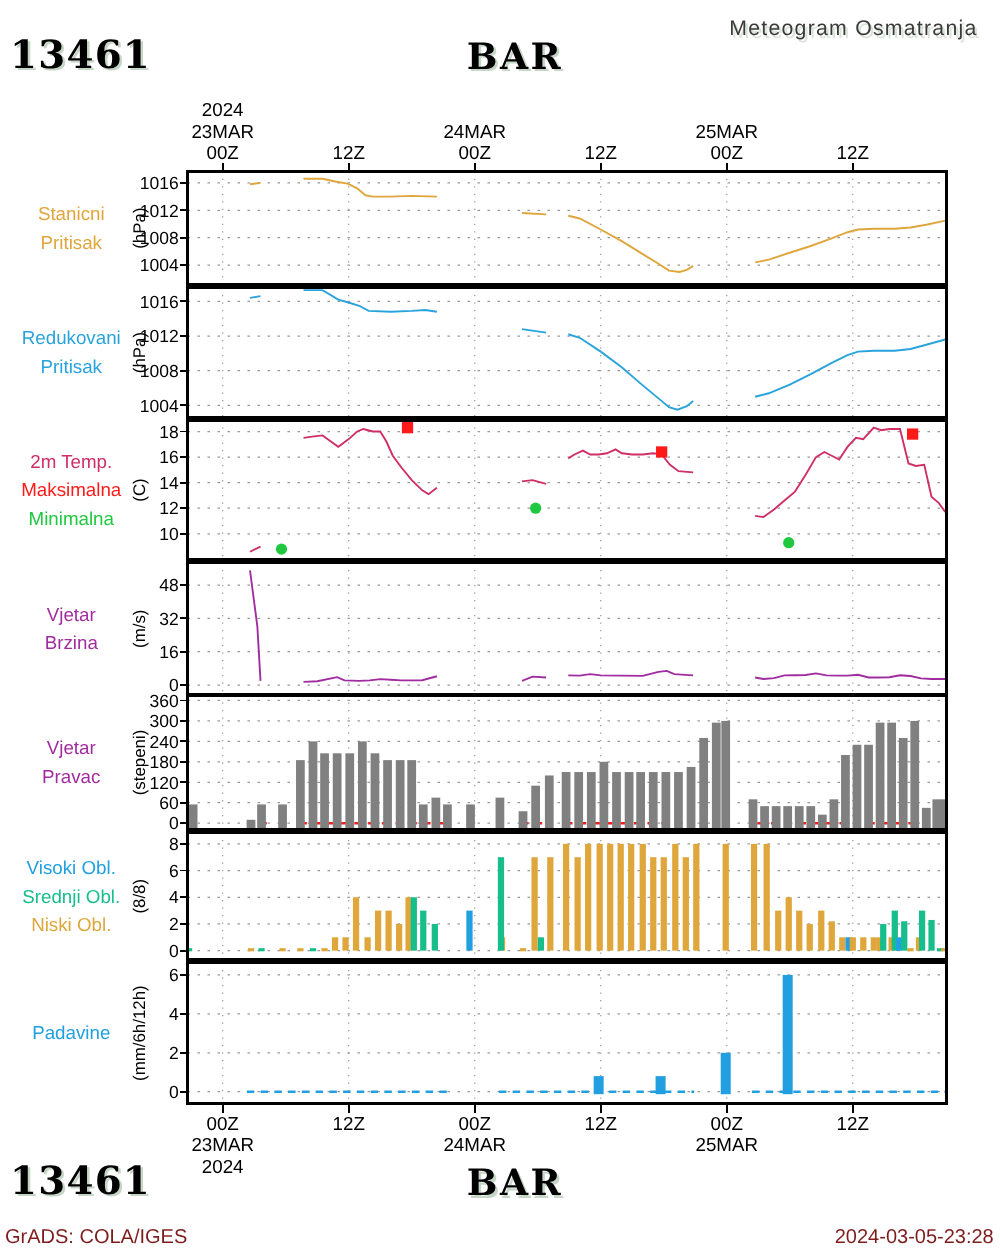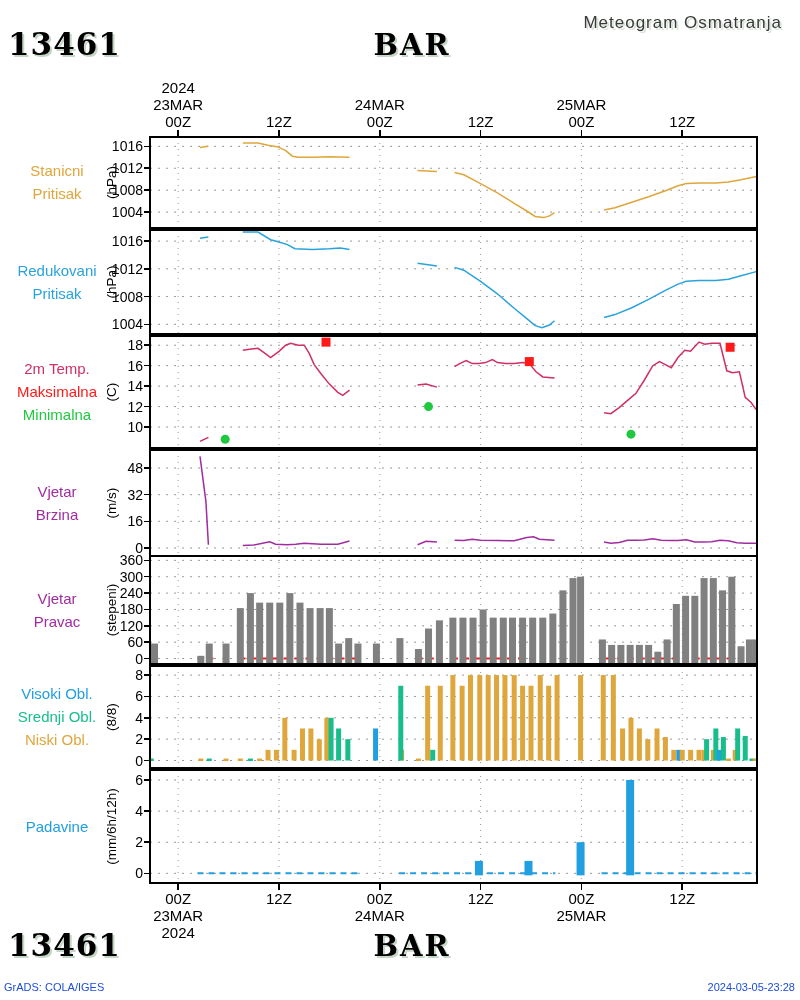--- a/index.html
+++ b/index.html
@@ -6,21 +6,21 @@
   .page{position:relative;width:800px;height:1000px;background:#ffffff;overflow:hidden;
         font-family:"Liberation Sans",sans-serif;border-radius:10px;}
   .big{position:absolute;font-family:"DejaVu Serif",serif;font-weight:bold;color:#000;
        text-shadow:2px 2px 0 #c6d6c6;}
   .station-top{left:8px;top:26px;font-size:31px;letter-spacing:1px;}
   .bar-top{left:312px;top:28px;width:200px;text-align:center;font-size:29px;letter-spacing:2px;}
   .plot-title{position:absolute;right:18px;top:13px;font-size:17px;color:#3a3a3a;
        text-shadow:2px 2px 0 #d8e4d8;letter-spacing:1px;}
   .station-bottom{left:8px;top:927px;font-size:31px;letter-spacing:1px;}
   .bar-bottom{left:312px;top:929px;width:200px;text-align:center;font-size:29px;letter-spacing:2px;}
-  .footer{position:absolute;top:981px;font-size:11px;color:#1d4ed8;text-align:center;}
+  .footer{position:absolute;top:981px;font-size:16px;color:#7f1d1d;text-align:center;}
   .footer-left{left:4px;}
   .footer-right{right:5px;}
   #chart{position:absolute;left:0;top:0;width:800px;height:1000px;}
   svg text{font-family:"Liberation Sans",sans-serif;}
   .vgrid{stroke:#999;stroke-width:1;stroke-dasharray:1 5;}
   .hgrid{stroke:#999;stroke-width:1;stroke-dasharray:2 6;}
   .border{fill:none;stroke:#000;stroke-width:2.5;shape-rendering:crispEdges;}
   .tick{stroke:#000;stroke-width:1.5;shape-rendering:crispEdges;}
   .ticklabel{font-size:14px;fill:#000;}
   .plabel{font-size:15px;}

